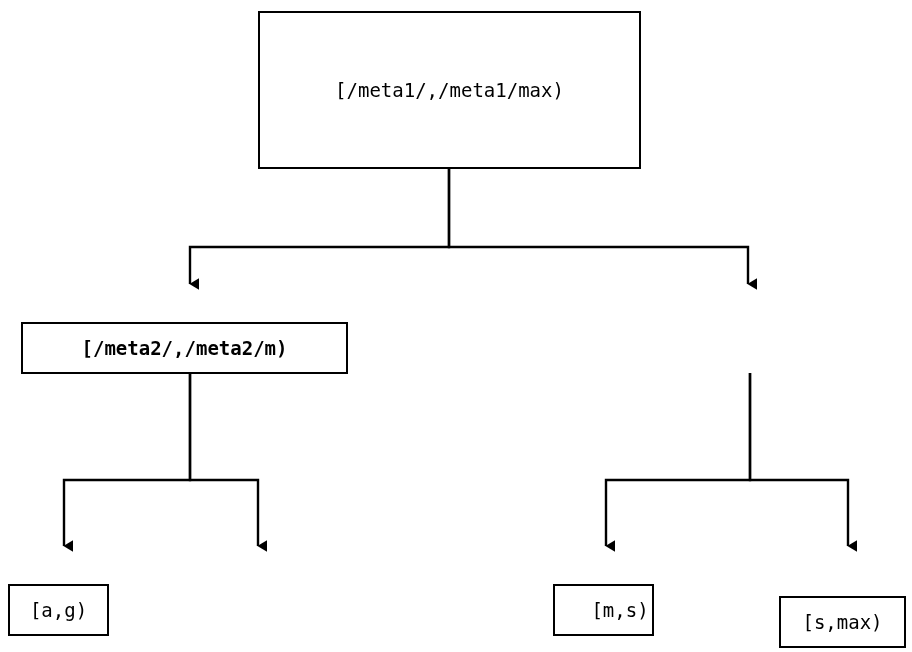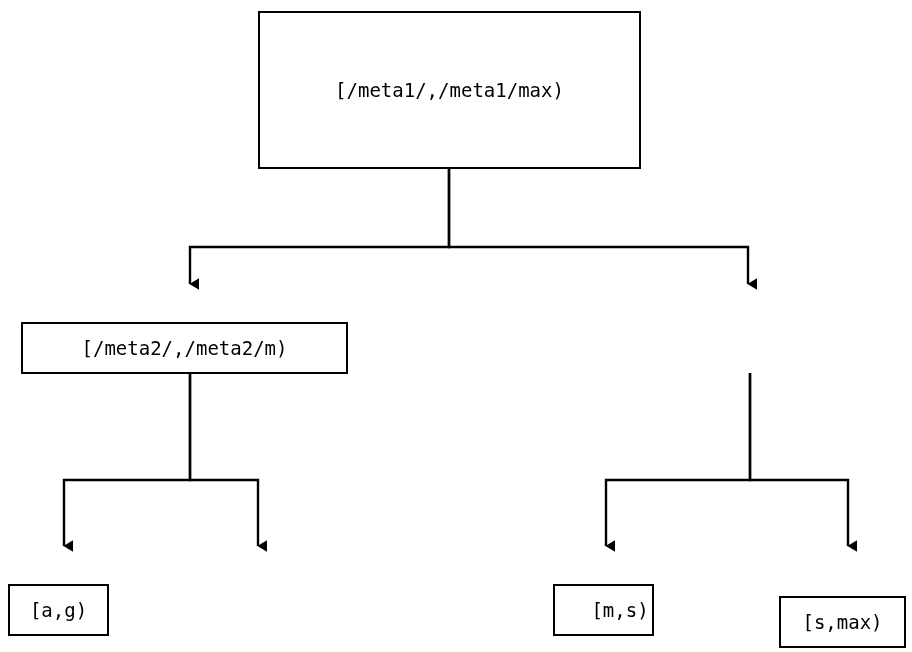--- a/index.html
+++ b/index.html
@@ -68,21 +68,21 @@
     <path d="M 190 373 L 190 480 L 258 480 L 258 546" fill="none" stroke="#000000" stroke-width="2.4" marker-end="url(#arrow-down)"></path>
 
     <path d="M 750 373 L 750 480 L 606 480 L 606 546" fill="none" stroke="#000000" stroke-width="2.4" marker-end="url(#arrow-down)"></path>
     <path d="M 750 373 L 750 480 L 848 480 L 848 546" fill="none" stroke="#000000" stroke-width="2.4" marker-end="url(#arrow-down)"></path>
   </svg>
 
   <div class="node node-root" style="left:258px; top:11px; width:383px; height:158px;">
     <span class="node-label">[/meta1/,/meta1/max)</span>
   </div>
 
-  <div class="node node-mid" style="left:21px; top:322px; width:327px; height:52px;">
+  <div class="node node-mid" style="left:21px; top:322px; width:327px; height:52px;font-weight:bold;">
     <span class="node-label">[/meta2/,/meta2/m)</span>
   </div>
 
 
   <div class="node node-leaf" style="left:8px; top:584px; width:101px; height:52px;">
     <span class="node-label">[a,g)</span>
   </div>
 
 
   <div class="node node-leaf" style="left:553px; top:584px; width:101px; height:52px;padding-left:33px;">

